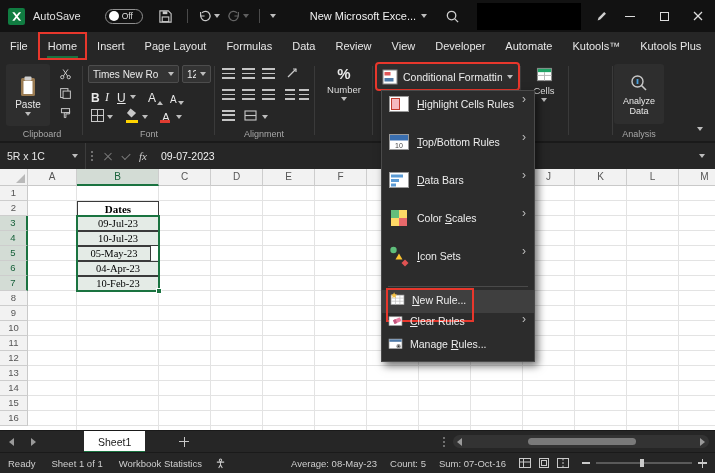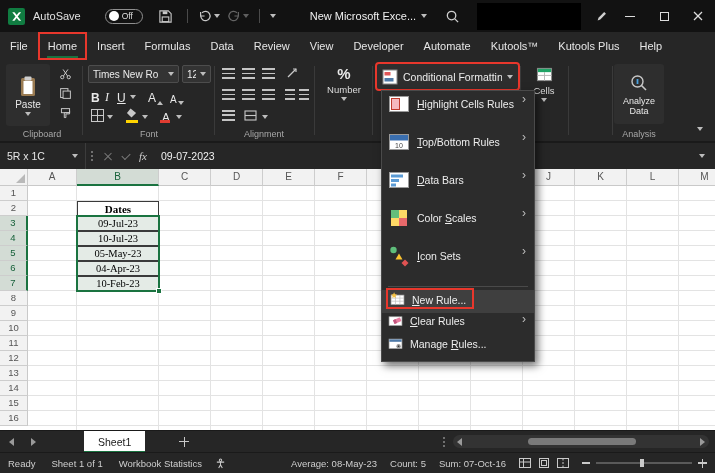--- a/index.html
+++ b/index.html
@@ -96,21 +96,21 @@
   .selbox{position:absolute;border:2px solid var(--green,#1a7340);pointer-events:none}
   .fillhandle{position:absolute;width:6px;height:6px;background:var(--green,#1a7340);border:1px solid #fff;pointer-events:none}
 
   
   .cfmenu{position:absolute;left:381px;top:90px;width:154px;background:#2c2c2c;border:1px solid #4a4a4a;box-shadow:3px 4px 8px rgba(0,0,0,.55);padding:2px 0;z-index:50}
   .mi{display:flex;align-items:flex-start;padding:0 4px 0 6px;color:#ededed;font-size:10.5px}
   .mi.large{height:38px}
   .mi.small{height:23px}
   .mi.hov{background:#3f3f3f}
   .miwrap{display:inline-flex;align-items:center;gap:7px}
-  .miwrap.annot{outline:2px solid var(--red,#e8372c);outline-offset:0;padding:2px 6px 0 2px}
+  .miwrap.annot{outline:2px solid var(--red,#e8372c);outline-offset:0;padding:2px 6px 13px 2px}
   .mic{width:22px;height:22px;flex:none}
   .mi.small .mic{width:15px;height:15px}
   .mic svg{width:100%;height:100%}
   .milabel{white-space:nowrap}
   .subarrow{margin-left:auto;color:#bdbdbd;font-size:12px;padding-right:4px;line-height:1}
   .msep{height:1px;background:#4a4a4a;margin:3px 6px}
 
   
   .sheetbar{position:absolute;top:430px;left:0;right:0;height:22px;background:#262626;border-top:1px solid #1a1a1a;display:flex;align-items:center;font-size:10.5px}
   .snav{width:22px;height:22px;display:flex;align-items:center;justify-content:center}
@@ -215,20 +215,21 @@
           <line x1="9" y1="1" x2="1" y2="9"></line>
         </svg>
       </span>
   </div>
 
   <div class="tabsrow">
     <div style="display:flex">
         <div class="rtab">File</div>
         <div class="rtab active annotated">Home</div>
         <div class="rtab">Insert</div>
+        <div class="rtab">Page Layout</div>
         <div class="rtab">Formulas</div>
         <div class="rtab">Data</div>
         <div class="rtab">Review</div>
         <div class="rtab">View</div>
         <div class="rtab">Developer</div>
         <div class="rtab">Automate</div>
         <div class="rtab">Kutools™</div>
         <div class="rtab">Kutools Plus</div>
         <div class="rtab">Help</div>
       </div>
@@ -457,21 +458,21 @@
         <div class="vline" style="left: 338px;"></div>
         <div class="vline" style="left: 390px;"></div>
         <div class="vline" style="left: 442px;"></div>
         <div class="vline" style="left: 494px;"></div>
         <div class="vline" style="left: 546px;"></div>
         <div class="vline" style="left: 598px;"></div>
         <div class="vline" style="left: 650px;"></div>
         <div class="gcell bordered bold" style="left: 49px; top: 15px; width: 82px;">Dates</div>
         <div class="gcell bordered selfill" style="left: 49px; top: 30px; width: 82px;">09-Jul-23</div>
         <div class="gcell bordered selfill" style="left: 49px; top: 45px; width: 82px;">10-Jul-23</div>
-        <div class="gcell bordered selfill" style="left: 49px; top: 60px; width: 82px;">05-May-23</div>
+        <div class="gcell bordered selfill" style="left: 49px; top: 60px; width: 74px;">05-May-23</div>
         <div class="gcell bordered selfill" style="left: 49px; top: 75px; width: 82px;">04-Apr-23</div>
         <div class="gcell bordered selfill" style="left: 49px; top: 90px; width: 82px;">10-Feb-23</div>
         <div class="selbox" style="left: 48px; top: 29px; width: 84px; height: 77px;"></div>
         <div class="fillhandle" style="left: 128px; top: 102px;"></div>
       </div>
   </div>
 
   <div class="cfmenu">
       <div class="mi large">
         <span class="miwrap">

